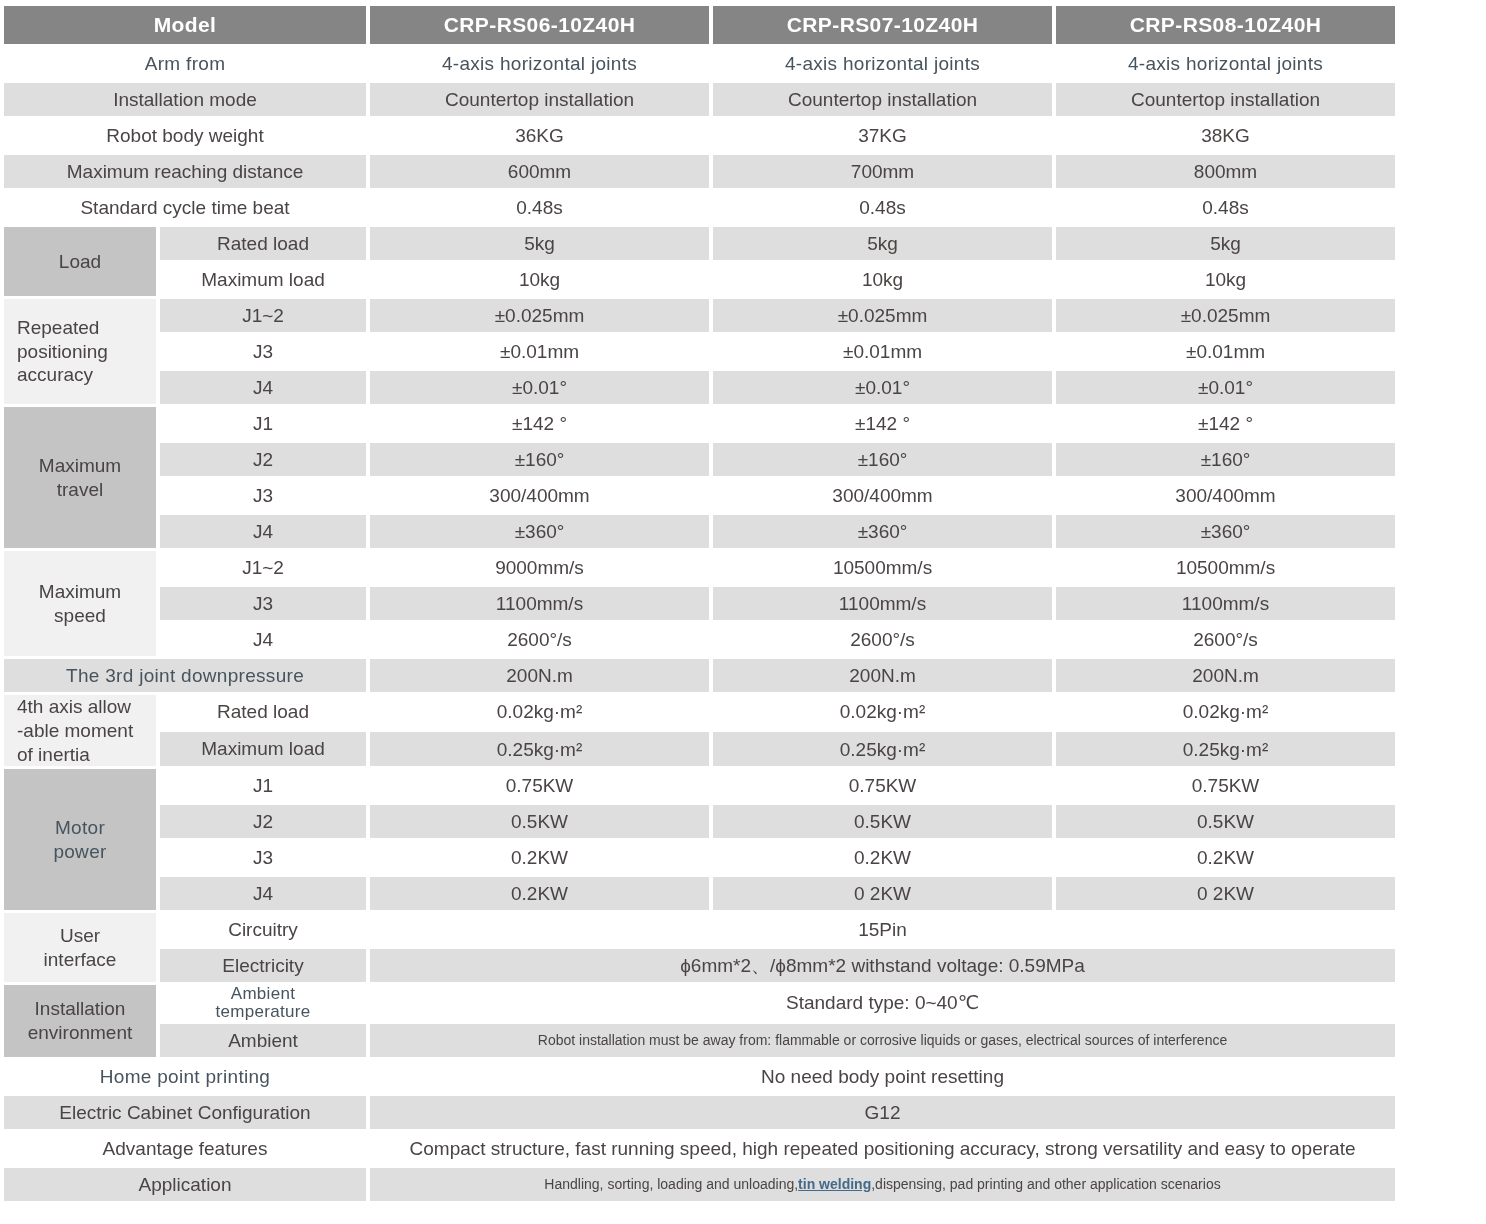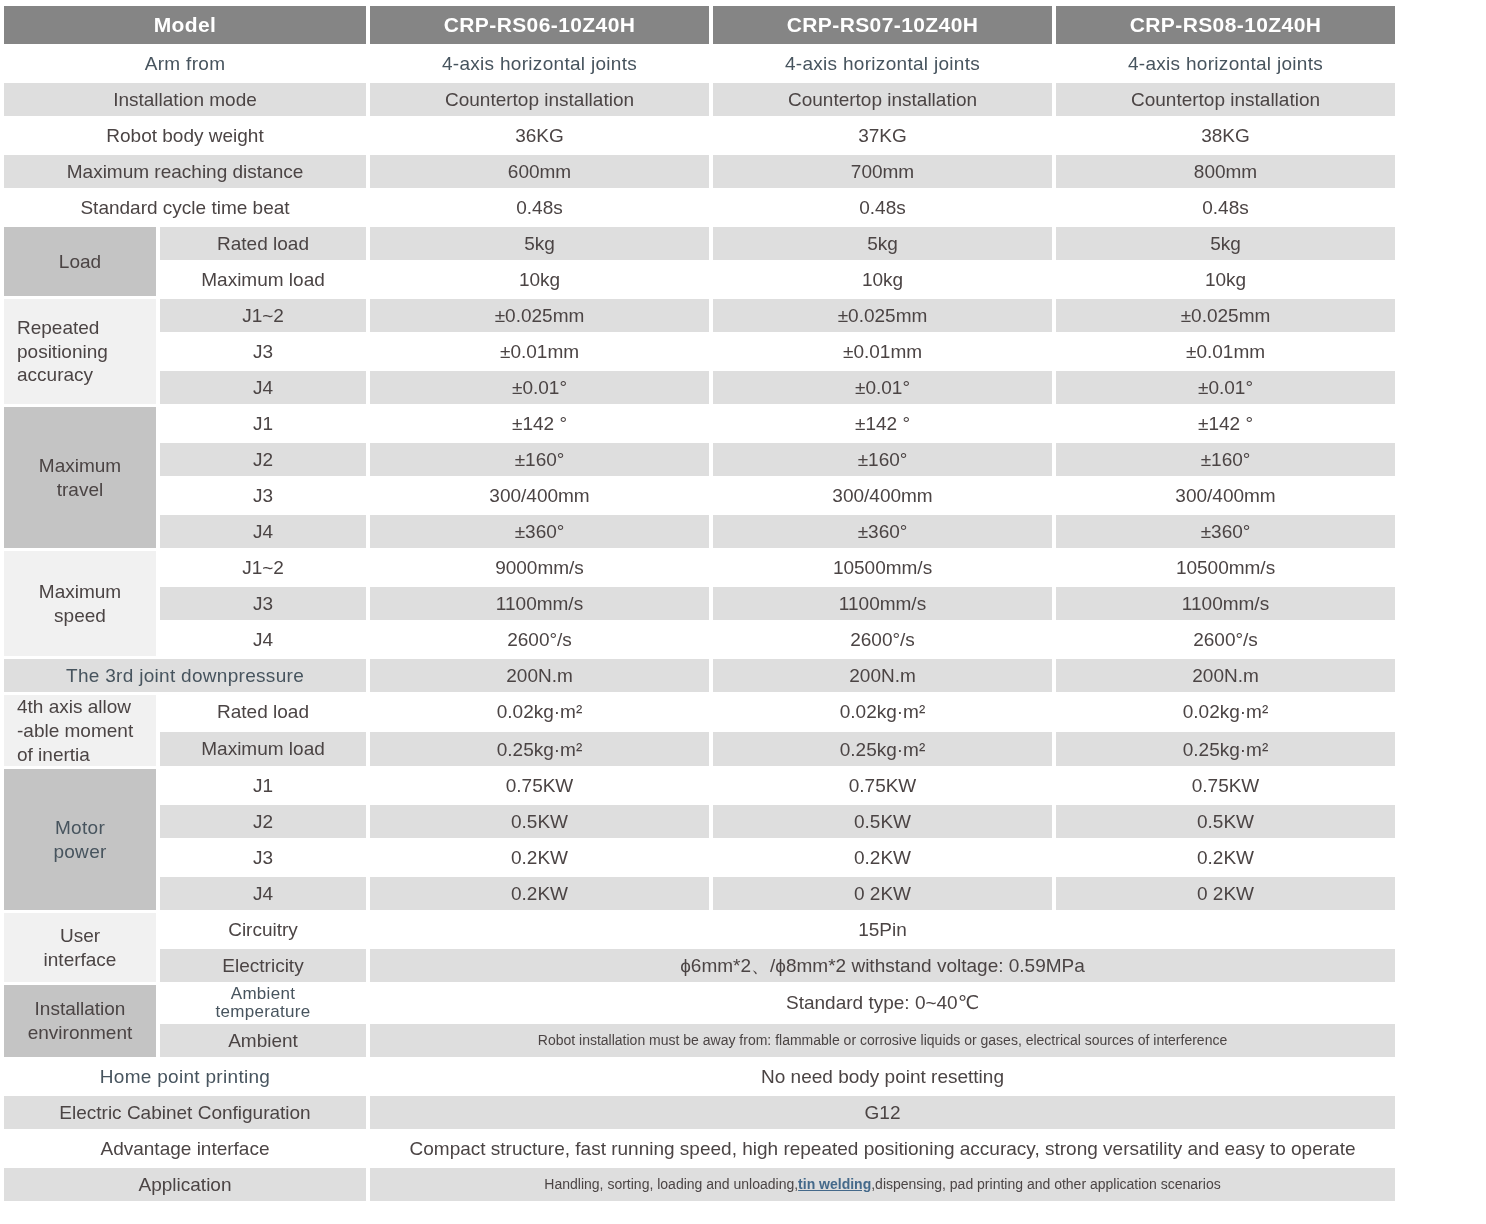--- a/index.html
+++ b/index.html
@@ -226,21 +226,21 @@
       </tr>
       <tr>
         <td class="bold" colspan="2">Home point printing</td>
         <td colspan="3">No need body point resetting</td>
       </tr>
       <tr>
         <td class="shade " colspan="2">Electric Cabinet Configuration</td>
         <td class="shade " colspan="3">G12</td>
       </tr>
       <tr>
-        <td colspan="2">Advantage interface</td>
+        <td colspan="2">Advantage features</td>
         <td colspan="3">Compact structure, fast running speed, high repeated positioning accuracy, strong versatility and easy to operate</td>
       </tr>
       <tr>
         <td class="shade " colspan="2">Application</td>
         <td class="shade small" colspan="3"><span>Handling, sorting, loading and unloading,</span><span class="hl">tin welding</span><span>,dispensing, pad printing and other application scenarios</span></td>
       </tr>
     </tbody>
 </table>
 
 </body></html>

